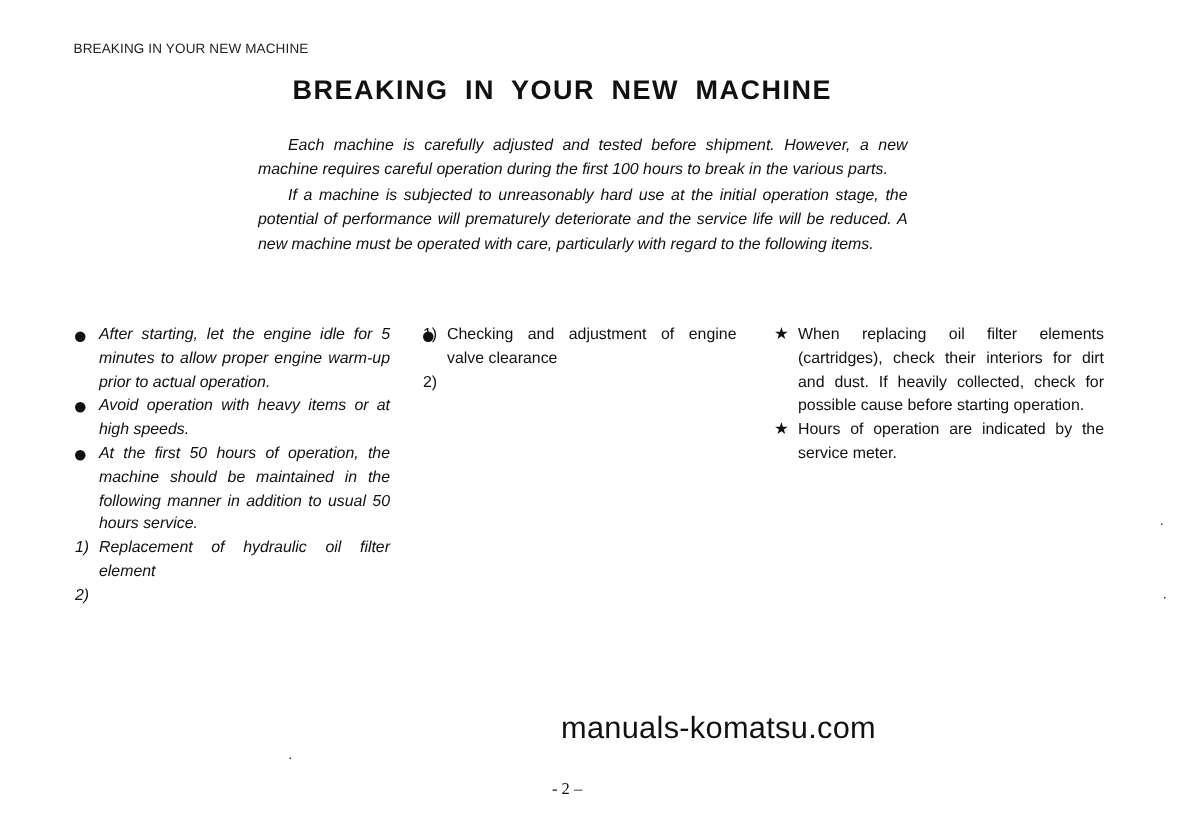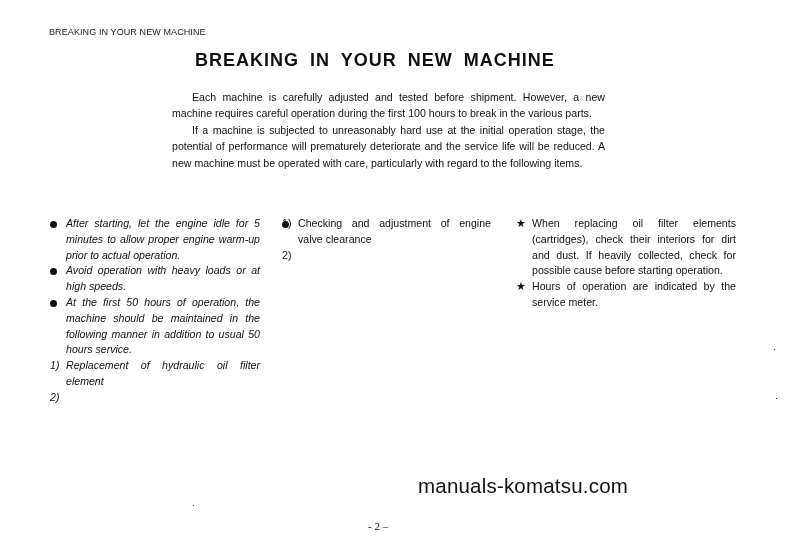--- a/index.html
+++ b/index.html
@@ -13,58 +13,58 @@
     }
     .title {
       position: absolute; left: 195px; top: 50px; width: 384px;
       font-size: 18px; font-weight: bold; letter-spacing: 1px;
       white-space: nowrap; word-spacing: 5px;
     }
     .intro {
       position: absolute; left: 172px; top: 89px; width: 433px;
       font-size: 10.6px; line-height: 16.4px; text-align: justify;
     }
-    .intro p { margin: 0; text-indent: 20px; }
+    .intro p { margin: 0; text-indent: 20px; font-style: italic; }
     .col {
       position: absolute; top: 216px; font-size: 10.6px; line-height: 15.8px;
     }
     .col1 { left: 50px; width: 210px; font-style: italic; }
     .col2 { left: 282px; width: 209px; }
     .col3 { left: 516px; width: 220px; }
     .item { position: relative; padding-left: 16px; text-align: justify; }
     .item .marker { position: absolute; left: 0; top: 0; width: 16px; }
     .bullet-dot {
       display: inline-block; width: 7px; height: 7px; border-radius: 50%;
       background: #111; margin-top: 5px;
     }
     .star { font-size: 11px; }
     .watermark {
       position: absolute; left: 374px; top: 474px;
-      font-size: 20.5px; color: #111; letter-spacing: 0.2px; margin-left: 44px;
+      font-size: 20.5px; color: #111; letter-spacing: 0.2px;
     }
     .page-num {
       position: absolute; left: 368px; top: 520px;
       font-size: 11px; font-family: "Liberation Serif", serif;
     }
     .speck { position: absolute; width: 1px; height: 1px; background: #333; }
   </style>
 </head>
 <body>
 
 <div class="running-head">BREAKING IN YOUR NEW MACHINE</div>
 <div class="title">BREAKING IN YOUR NEW MACHINE</div>
 
 <div class="intro">
   <p>Each machine is carefully adjusted and tested before shipment. However, a new machine requires careful operation during the first 100 hours to break in the various parts.</p>
   <p>If a machine is subjected to unreasonably hard use at the initial operation stage, the potential of performance will prematurely deteriorate and the service life will be reduced. A new machine must be operated with care, particularly with regard to the following items.</p>
 </div>
 
 <div class="col col1">
   <div class="item"><span class="marker"><span class="bullet-dot"></span></span><span>After starting, let the engine idle for 5 minutes to allow proper engine warm-up prior to actual operation.</span></div>
-  <div class="item"><span class="marker"><span class="bullet-dot"></span></span><span>Avoid operation with heavy loads or at high speeds.</span></div>
+  <div class="item"><span class="marker"><span class="bullet-dot"></span></span><span>Avoid operation with heavy items or at high speeds.</span></div>
   <div class="item"><span class="marker"><span class="bullet-dot"></span></span><span>At the first 50 hours of operation, the machine should be maintained in the following manner in addition to usual 50 hours service.</span></div>
   <div class="item"><span class="marker">1)</span><span>Replacement of hydraulic oil filter element</span></div>
   <div class="item"><span class="marker">2)</span></div>
 </div>
 
 <div class="col col2">
   <div class="item"><span class="marker"><span class="bullet-dot"></span></span></div>
   <div class="item"><span class="marker">1)</span><span>Checking and adjustment of engine valve clearance</span></div>
   <div class="item"><span class="marker">2)</span></div>
 </div>

